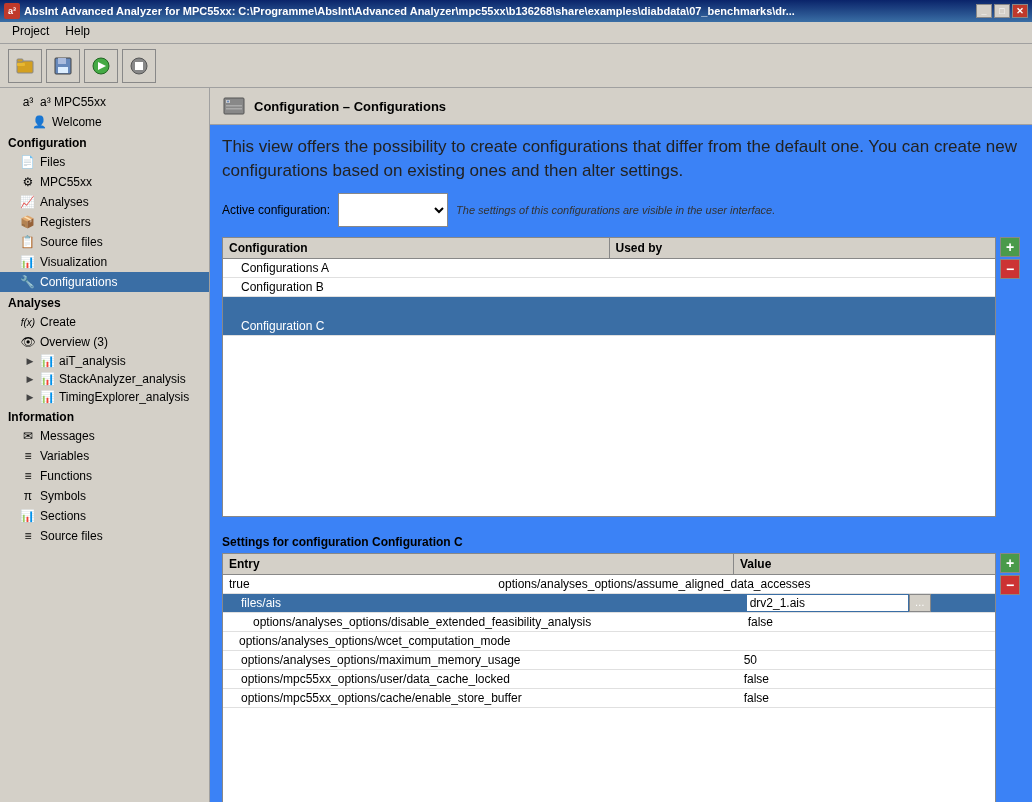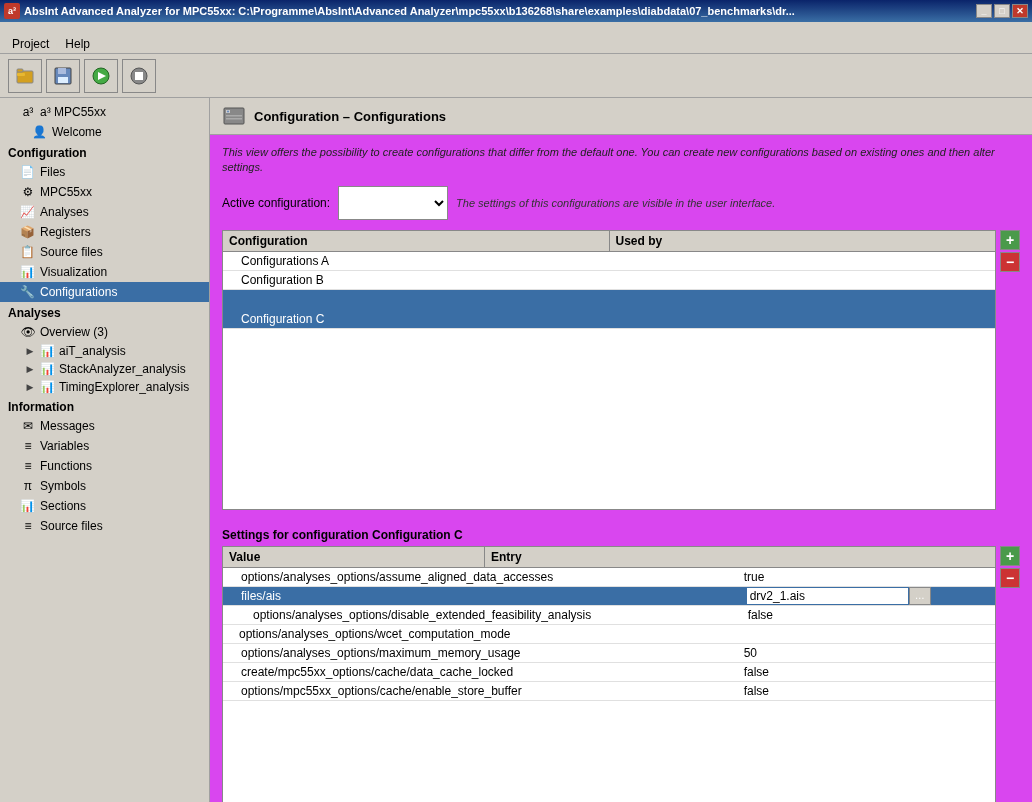--- a/index.html
+++ b/index.html
@@ -38,23 +38,23 @@
       background: #d4d0c8;
       border: 1px solid #888;
       font-size: 9px;
       display: flex; align-items: center; justify-content: center;
       cursor: pointer;
     }
 
     
     .menu-bar {
       background: #d4d0c8;
-      height: 32px;
-      display: flex;
-      align-items: flex-end;
+      height: 22px;
+      display: flex;
+      align-items: flex-start;
       padding: 0 4px;
       border-bottom: 1px solid #a0a0a0;
     }
     .menu-item {
       padding: 2px 8px;
       font-size: 12px;
       cursor: pointer;
     }
 
     
@@ -122,21 +122,21 @@
     .tree-arrow {
       width: 12px; height: 12px;
       display: flex; align-items: center; justify-content: center;
       font-size: 9px;
       color: #444;
     }
 
     
     .content {
       flex: 1;
-      background: #d946ef;
+      background: #3b82f6;
       overflow: hidden;
       display: flex;
       flex-direction: column;
     }
     .content-header {
       background: #d4d0c8;
       border-bottom: 1px solid #a0a0a0;
       padding: 6px 12px;
       display: flex;
       align-items: center;
@@ -151,22 +151,21 @@
       font-size: 13px;
       font-weight: bold;
     }
 
     .content-body {
       padding: 10px 12px;
       flex: 1;
       overflow-y: auto;
     }
     .description {
-      font-size: 11px;
-      font-style: italic;
+      font-size: 17px;
       color: #222;
       margin-bottom: 10px;
       line-height: 1.4;
     }
 
     .active-config-row {
       display: flex;
       align-items: center;
       gap: 8px;
       margin-bottom: 10px;
@@ -359,20 +358,24 @@
     <div class="sidebar-item">
       <span class="item-icon">📊</span>
       <span>Visualization</span>
     </div>
     <div class="sidebar-item selected">
       <span class="item-icon">🔧</span>
       <span>Configurations</span>
     </div>
 
     <div class="sidebar-section-header">Analyses</div>
+    <div class="sidebar-item">
+      <span class="item-icon" style="font-size:10px;font-style:italic;">f(x)</span>
+      <span>Create</span>
+    </div>
     <div class="sidebar-item">
       <span class="item-icon">👁</span>
       <span>Overview (3)</span>
     </div>
     <div class="sidebar-tree-item">
       <span class="tree-arrow">▶</span>
       <span class="item-icon">📊</span>
       <span>aiT_analysis</span>
     </div>
     <div class="sidebar-tree-item">
@@ -473,27 +476,27 @@
           <div class="side-btn add">+</div>
           <div class="side-btn remove">−</div>
         </div>
       </div>
 
       <div class="section-label">Settings for configuration Configuration C</div>
 
       <div class="table-with-buttons">
         <div class="table-container" style="flex:1;">
           <div class="table-header">
+            <div class="table-header-cell" style="flex:2;">Entry</div>
             <div class="table-header-cell" style="flex:1;">Value</div>
-            <div class="table-header-cell" style="flex:2;">Entry</div>
-          </div>
-
-          <div class="table-row">
+          </div>
+
+          <div class="table-row">
+            <div class="table-cell" style="flex:1;">true</div>
             <div class="table-cell" style="flex:2;padding-left:18px;">options/analyses_options/assume_aligned_data_accesses</div>
-            <div class="table-cell" style="flex:1;">true</div>
           </div>
 
           <div class="table-row selected">
             <div class="table-cell" style="flex:2;padding-left:18px;">files/ais</div>
             <div class="table-cell" style="flex:1;padding:0;">
               <div class="value-with-btn">
                 <input class="value-input" type="text" value="drv2_1.ais" style="">
                 <div class="browse-btn">…</div>
               </div>
             </div>
@@ -507,21 +510,21 @@
           <div class="table-row">
             <div class="table-cell" style="flex:2;padding-left:16px;">options/analyses_options/wcet_computation_mode</div>
           </div>
 
           <div class="table-row">
             <div class="table-cell" style="flex:2;padding-left:18px;">options/analyses_options/maximum_memory_usage</div>
             <div class="table-cell" style="flex:1;">50</div>
           </div>
 
           <div class="table-row">
-            <div class="table-cell" style="flex:2;padding-left:18px;">create/mpc55xx_options/cache/data_cache_locked</div>
+            <div class="table-cell" style="flex:2;padding-left:18px;">options/mpc55xx_options/user/data_cache_locked</div>
             <div class="table-cell" style="flex:1;">false</div>
           </div>
 
           <div class="table-row">
             <div class="table-cell" style="flex:2;padding-left:18px;text-align:right;">options/mpc55xx_options/cache/enable_store_buffer</div>
             <div class="table-cell" style="flex:1;">false</div>
           </div>
 
           <div style="height:120px;background:white;"></div>
         </div>

